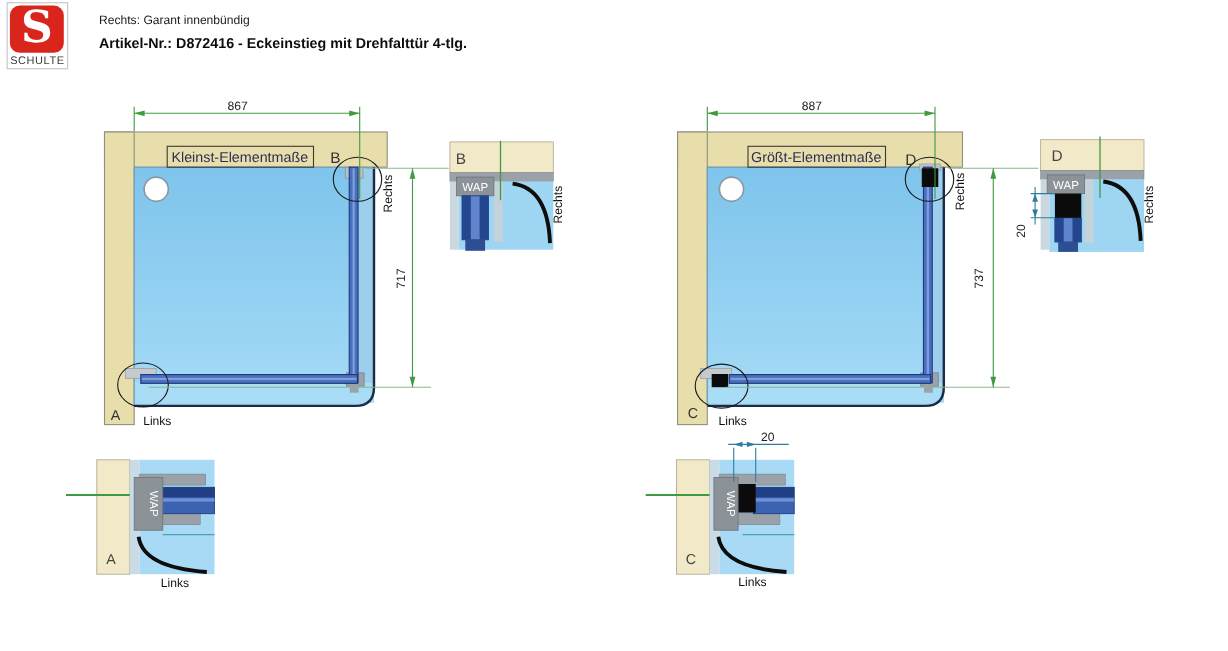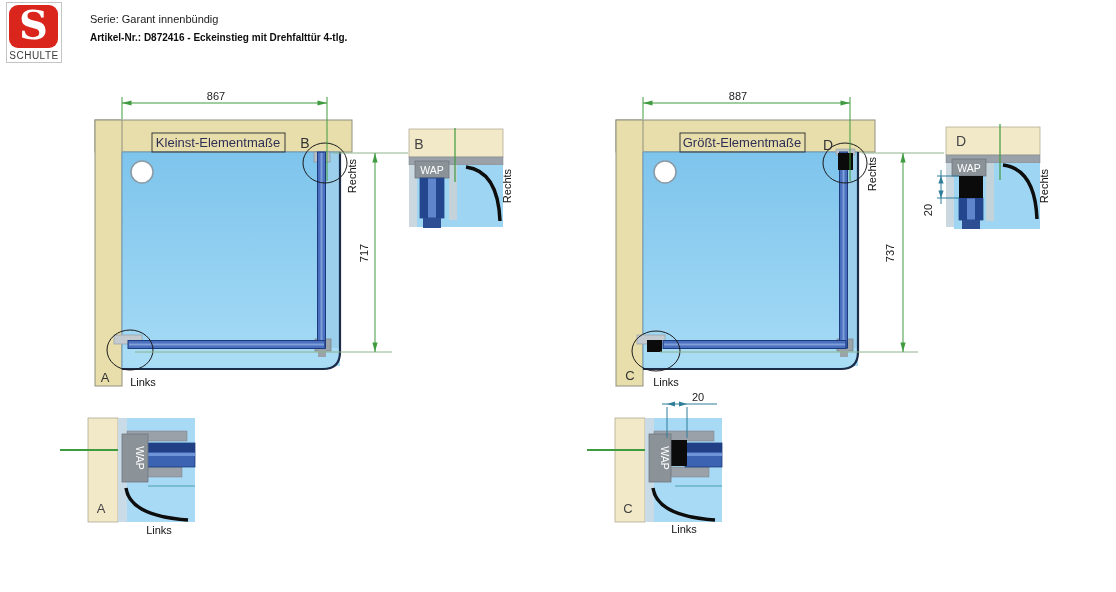--- a/index.html
+++ b/index.html
@@ -1,20 +1,20 @@
 <!DOCTYPE html>
 <html><head>
 <meta charset="utf-8">
 <style>
   html,body{margin:0;padding:0;background:#fff;}
   body{width:1116px;height:592px;position:relative;font-family:"Liberation Sans",sans-serif;overflow:hidden;}
   svg{position:absolute;left:0;top:0;}
   svg text{font-family:"Liberation Sans",sans-serif;}
   .hdr-series{position:absolute;left:90px;top:13px;font-size:11px;color:#1a1a1a;white-space:nowrap;}
-  .hdr-article{position:absolute;left:90px;top:32px;font-size:10px;font-weight:bold;color:#0d0d0d;white-space:nowrap;}
+  .hdr-article{position:absolute;left:90px;top:32px;font-size:13px;font-weight:bold;color:#0d0d0d;white-space:nowrap;}
   .logo{position:absolute;left:6px;top:2px;width:56px;height:61px;background:#fff;border:1px solid #c4c4c4;box-sizing:border-box;}
   .logo-red{position:absolute;left:2px;top:2px;width:49px;height:43px;background:#da251d;border-radius:9px;
             display:flex;align-items:center;justify-content:center;}
   .logo-s{color:#fff;font-family:"DejaVu Serif",serif;font-weight:bold;font-size:40px;line-height:1;transform:translateY(-2px);}
   .logo-name{position:absolute;left:0;bottom:1px;width:100%;text-align:center;font-size:10px;font-weight:normal;
              letter-spacing:.5px;color:#3a3a3a;}
 </style>
 </head>
 <body>
 
@@ -208,14 +208,14 @@
     <text transform="translate(1048,186) rotate(-90)" text-anchor="middle" font-size="11" fill="#111111">Rechts</text>
   </g>
 </svg>
 
 <div class="logo">
   <div class="logo-red">
     <span class="logo-s">S</span>
   </div>
   <div class="logo-name">SCHULTE</div>
 </div>
-<div class="hdr-series">Serie: Garant innenbündig</div>
+<div class="hdr-series">Rechts: Garant innenbündig</div>
 <div class="hdr-article">Artikel-Nr.: D872416 - Eckeinstieg mit Drehfalttür 4-tlg.</div>
 
 </body></html>

